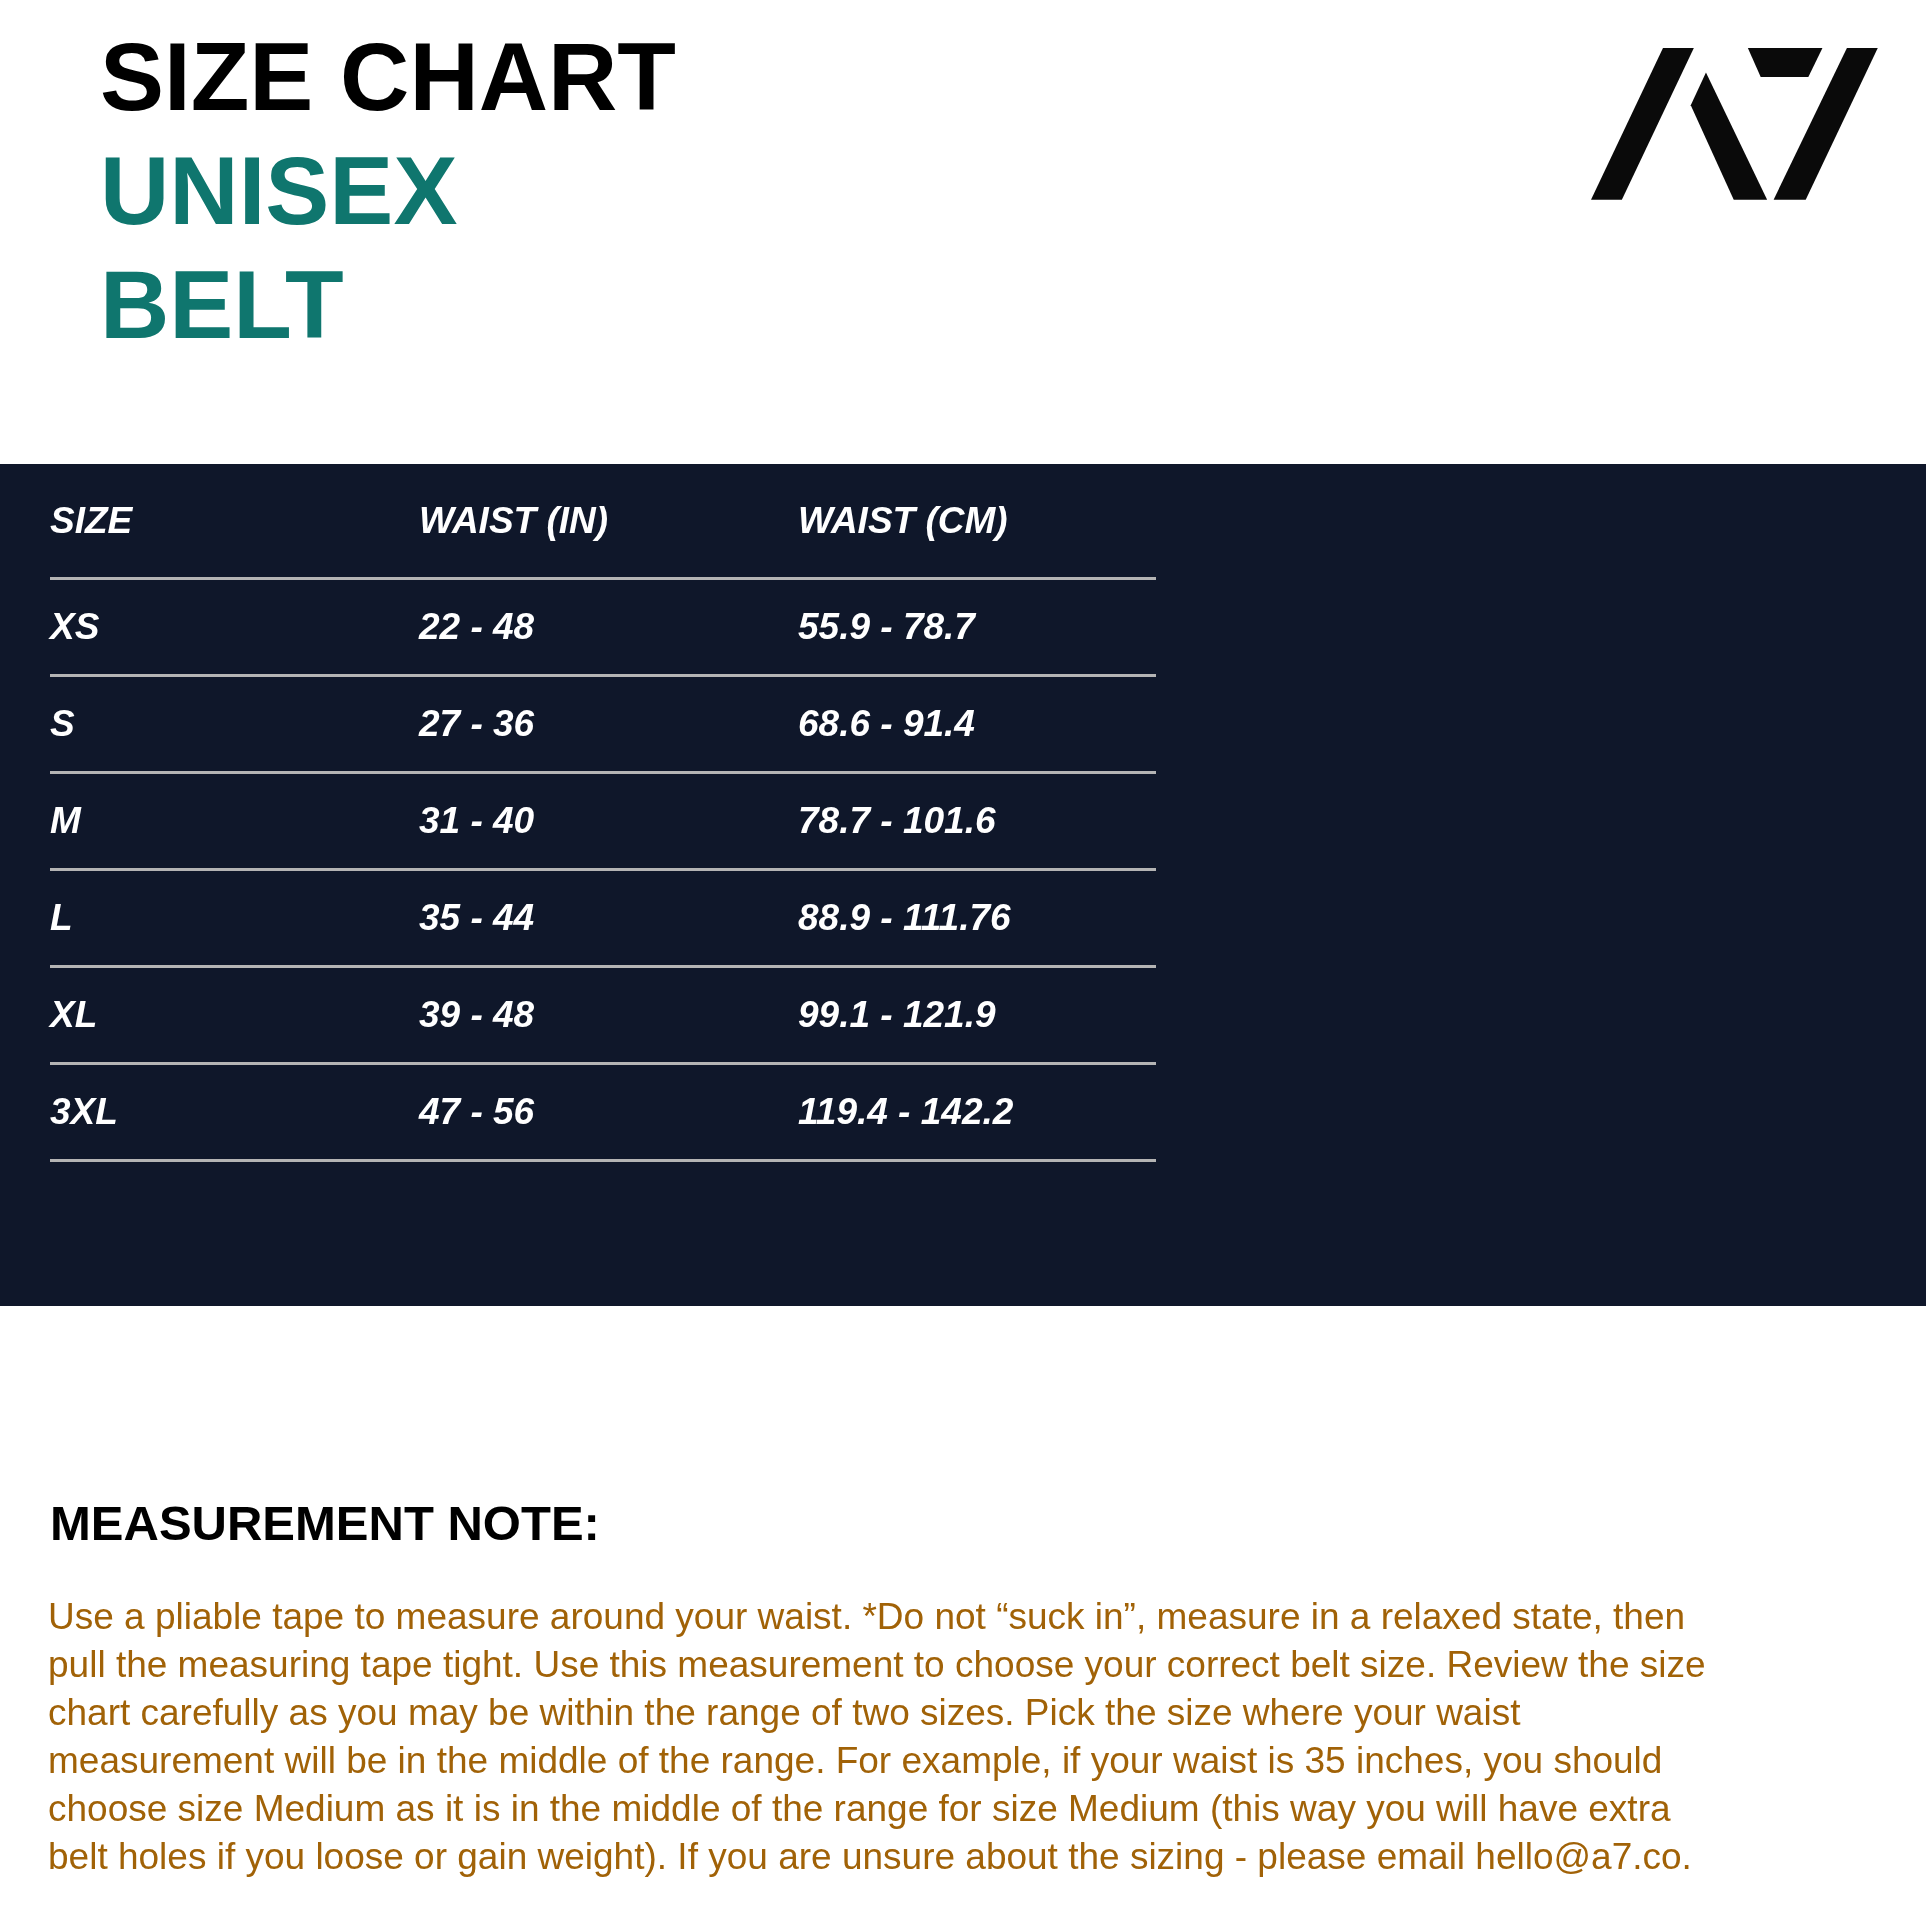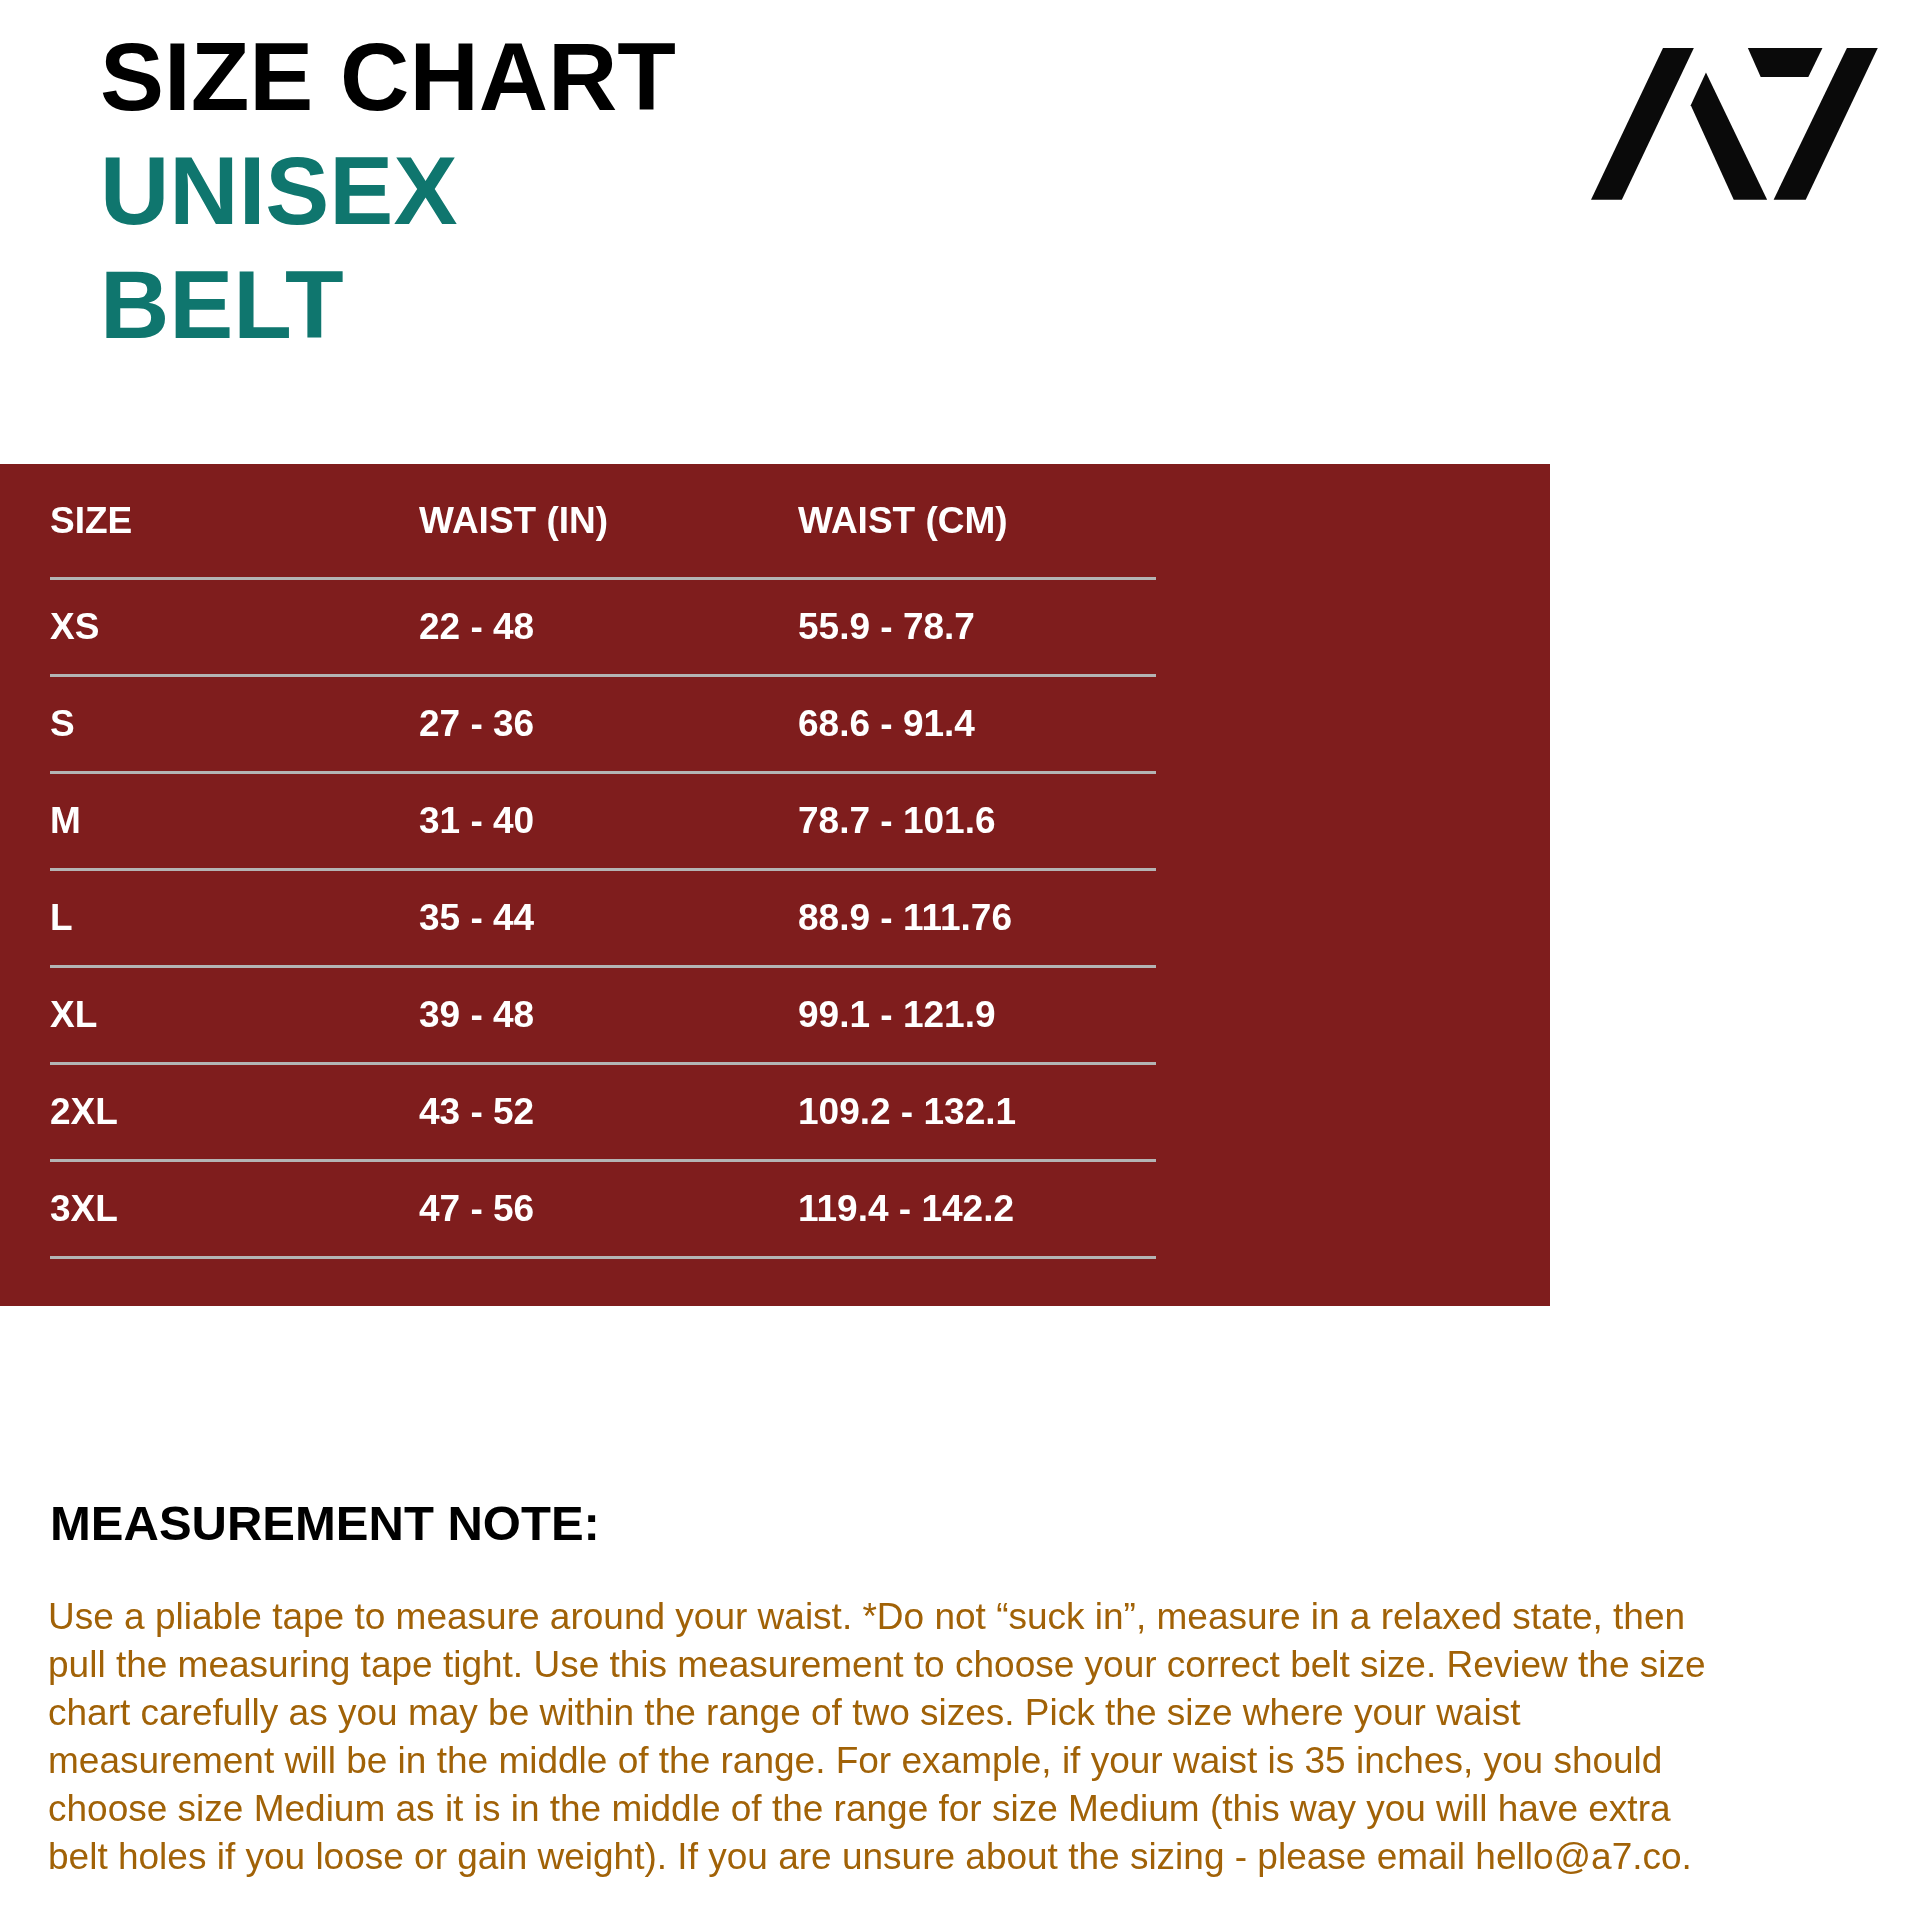--- a/index.html
+++ b/index.html
@@ -35,24 +35,25 @@
     height: 152px;
   }
   .logo svg { display: block; width: 100%; height: 100%; }
   .logo polygon { fill: #0a0a0a; }
 
   
   .panel {
     position: absolute;
     left: 0;
     top: 464px;
-    width: 1550px;
+    width: 1926px;
     height: 842px;
-    background: #7f1d1d;
+    background: #0f172a;
     color: #ffffff;
+    font-style: italic;
   }
   .size-table {
     margin-left: 50px;
     width: 1106px;
     font-size: 37px;
     font-weight: bold;
   }
   .t-head {
     display: flex;
     align-items: center;
@@ -139,25 +140,20 @@
       <div class="c2">35 - 44</div>
       <div class="c3">88.9 - 111.76</div>
     </div>
 
     <div class="t-row">
       <div class="c1">XL</div>
       <div class="c2">39 - 48</div>
       <div class="c3">99.1 - 121.9</div>
     </div>
 
-    <div class="t-row">
-      <div class="c1">2XL</div>
-      <div class="c2">43 - 52</div>
-      <div class="c3">109.2 - 132.1</div>
-    </div>
 
     <div class="t-row">
       <div class="c1">3XL</div>
       <div class="c2">47 - 56</div>
       <div class="c3">119.4 - 142.2</div>
     </div>
 
   </div>
 </div>
 

